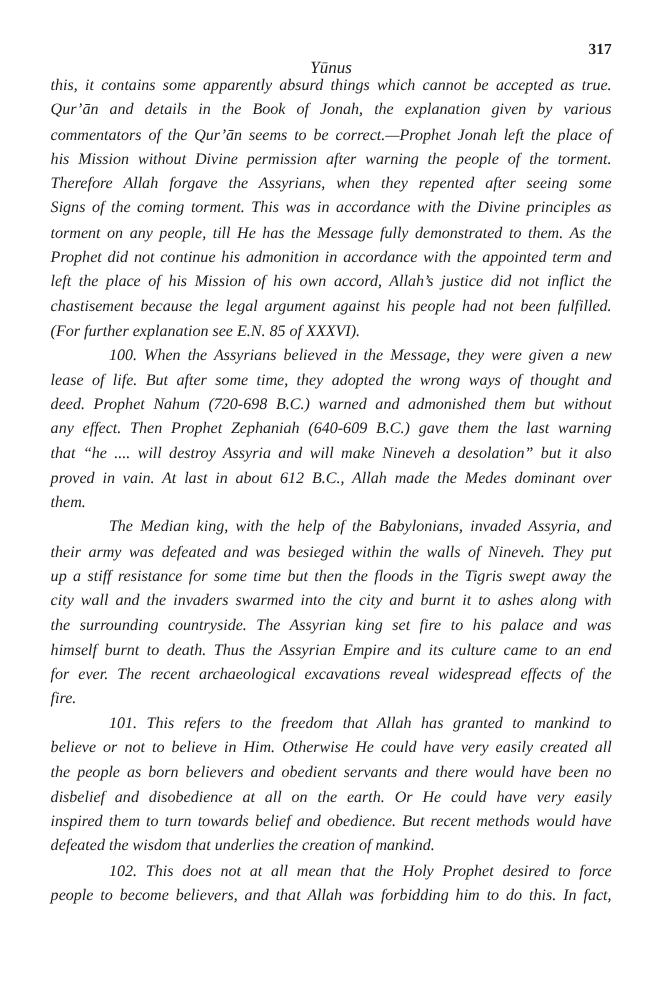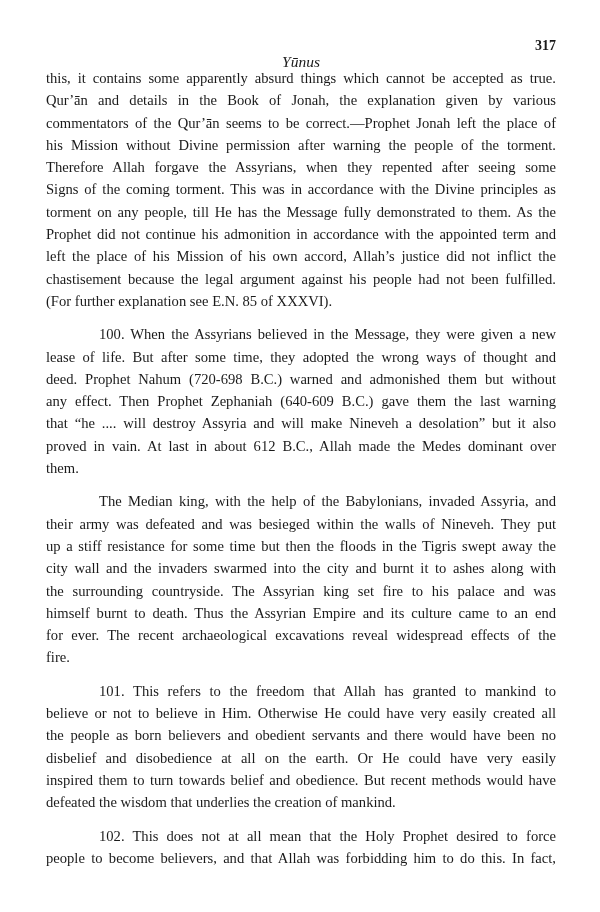--- a/index.html
+++ b/index.html
@@ -44,22 +44,23 @@
     top: 67px;
     left: 0;
     width: 510px;
     font-size: 14.6px;
     line-height: 22.3px;
   }
   .para {
     margin: 0;
     text-align: justify;
     text-align-last: left;
+    font-style: italic;
   }
-  .para + .para { margin-top: 11px; }
+  .para + .para { }
   .line { display: block; text-align: justify; text-align-last: justify; white-space: nowrap; }
   .line.last { text-align-last: left; }
 </style>
 </head>
 <body>
 
 <div class="page">
   <div class="running-head">
     <span class="running-title">Yūnus</span>
     <span class="page-number">317</span>

